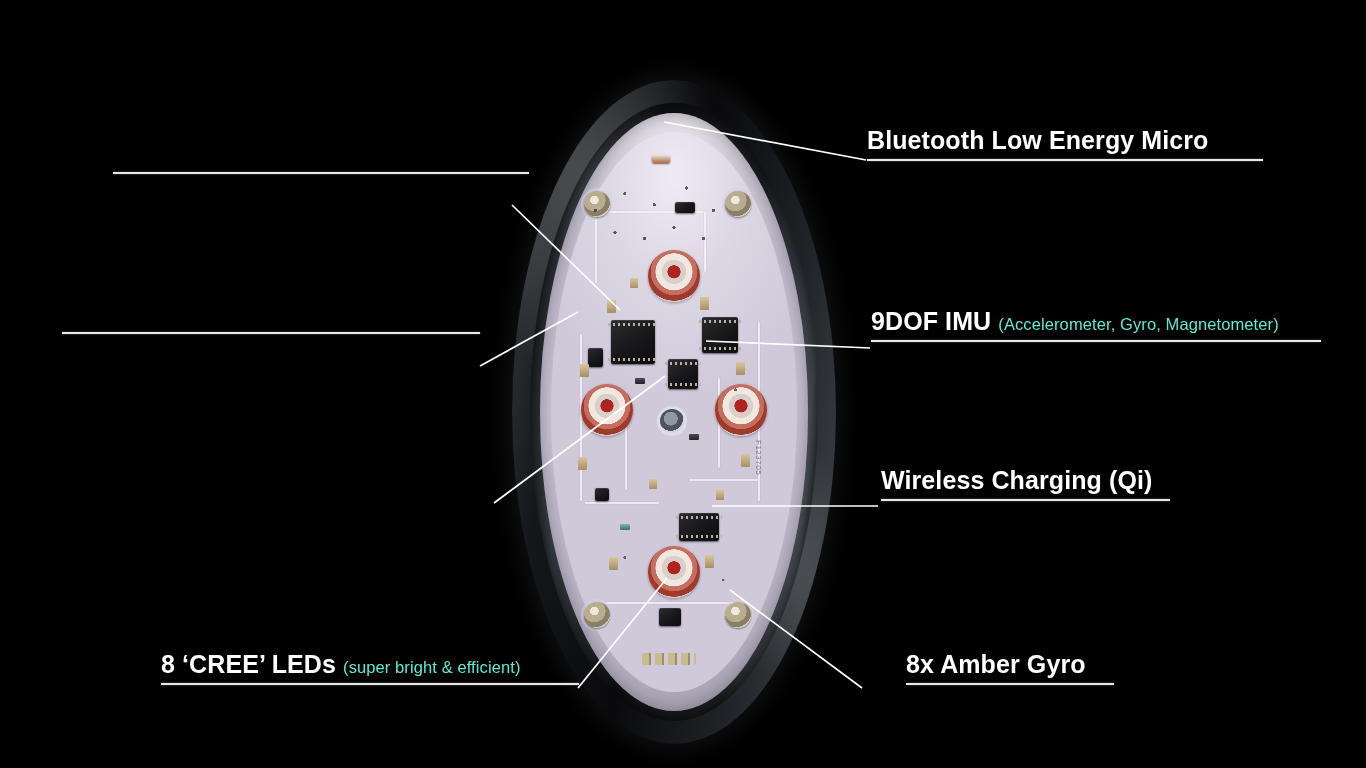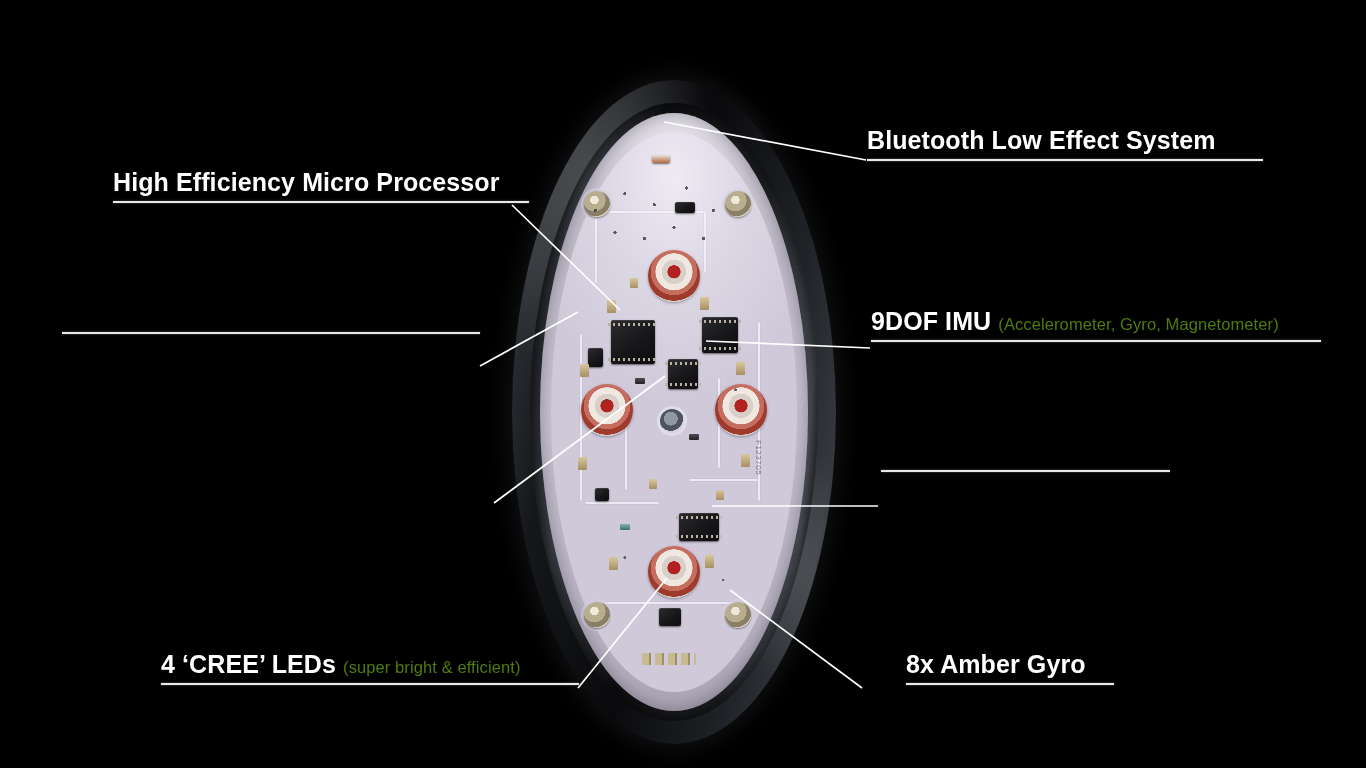--- a/index.html
+++ b/index.html
@@ -135,21 +135,21 @@
 
   
   .callout { position: absolute; white-space: nowrap; }
   .callout .label {
     display: block; color: #ffffff;
     font-weight: bold; font-size: 25px; line-height: 1.15;
     letter-spacing: .1px;
     text-shadow: 0 0 3px rgba(0,0,0,0.9);
   }
   .callout .sub {
-    color: #4d7c0f; font-weight: normal; font-size: 16.5px;
+    color: #5eead4; font-weight: normal; font-size: 16.5px;
     letter-spacing: .1px;
   }
   .callout .rule {
     display: block; height: 2px; background: #e8e8e8; margin-top: 4px;
     box-shadow: 0 0 2px rgba(255,255,255,0.4);
   }
   .callout.right .label { text-align: left; }
 
   
   #leaders { position: absolute; inset: 0; pointer-events: none; }
@@ -241,45 +241,45 @@
 
       <line x1="712" y1="506" x2="878" y2="506"></line>
 
       <line x1="667" y1="578" x2="578" y2="688"></line>
 
       <line x1="730" y1="590" x2="862" y2="688"></line>
     </g>
   </svg>
 
   <div class="callout right" style="left:867px;top:126px;width:396px;">
-    <span class="label"><span>Bluetooth Low Effect System</span></span>
+    <span class="label"><span>Bluetooth Low Energy Micro</span></span>
     <span class="rule"></span>
   </div>
 
   <div class="callout left" style="left:113px;top:168px;width:416px;">
-    <span class="label"><span>High Efficiency Micro Processor</span></span>
     <span class="rule"></span>
   </div>
 
   <div class="callout left" style="left:62px;top:328px;width:418px;">
     <span class="rule"></span>
   </div>
 
   <div class="callout right" style="left:871px;top:307px;width:450px;">
     <span class="label"><span>9DOF IMU</span> <span class="sub">(Accelerometer, Gyro, Magnetometer)</span></span>
     <span class="rule"></span>
   </div>
 
 
   <div class="callout right" style="left:881px;top:466px;width:289px;">
+    <span class="label"><span>Wireless Charging (Qi)</span></span>
     <span class="rule"></span>
   </div>
 
   <div class="callout left" style="left:161px;top:650px;width:418px;">
-    <span class="label"><span>4 ‘CREE’ LEDs</span> <span class="sub">(super bright &amp; efficient)</span></span>
+    <span class="label"><span>8 ‘CREE’ LEDs</span> <span class="sub">(super bright &amp; efficient)</span></span>
     <span class="rule"></span>
   </div>
 
   <div class="callout right" style="left:906px;top:650px;width:208px;">
     <span class="label"><span>8x Amber Gyro</span></span>
     <span class="rule"></span>
   </div>
 
 </div>
 

